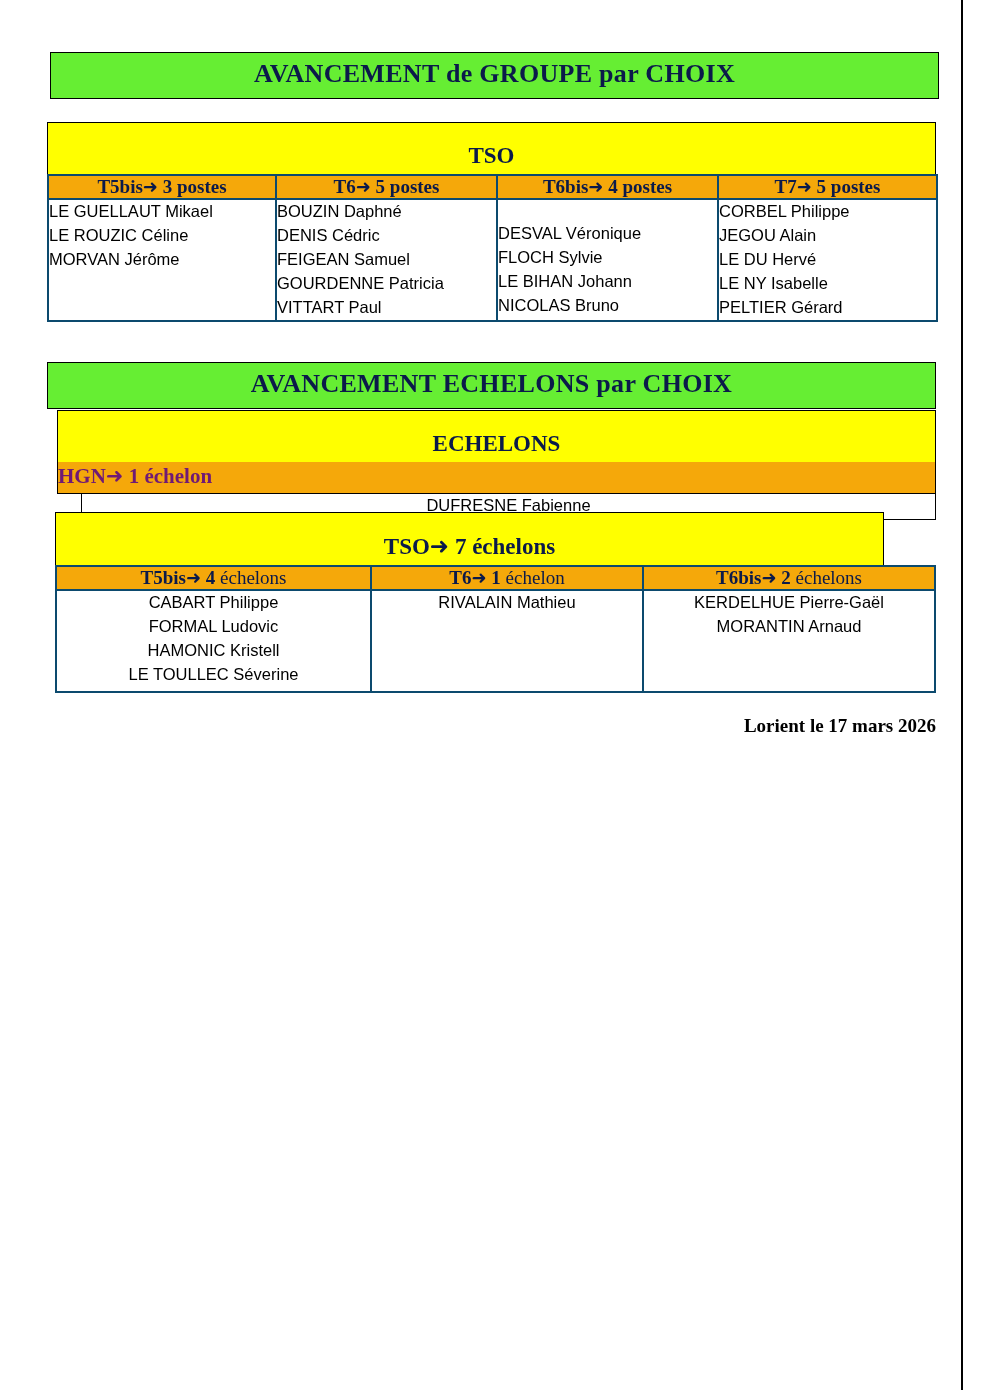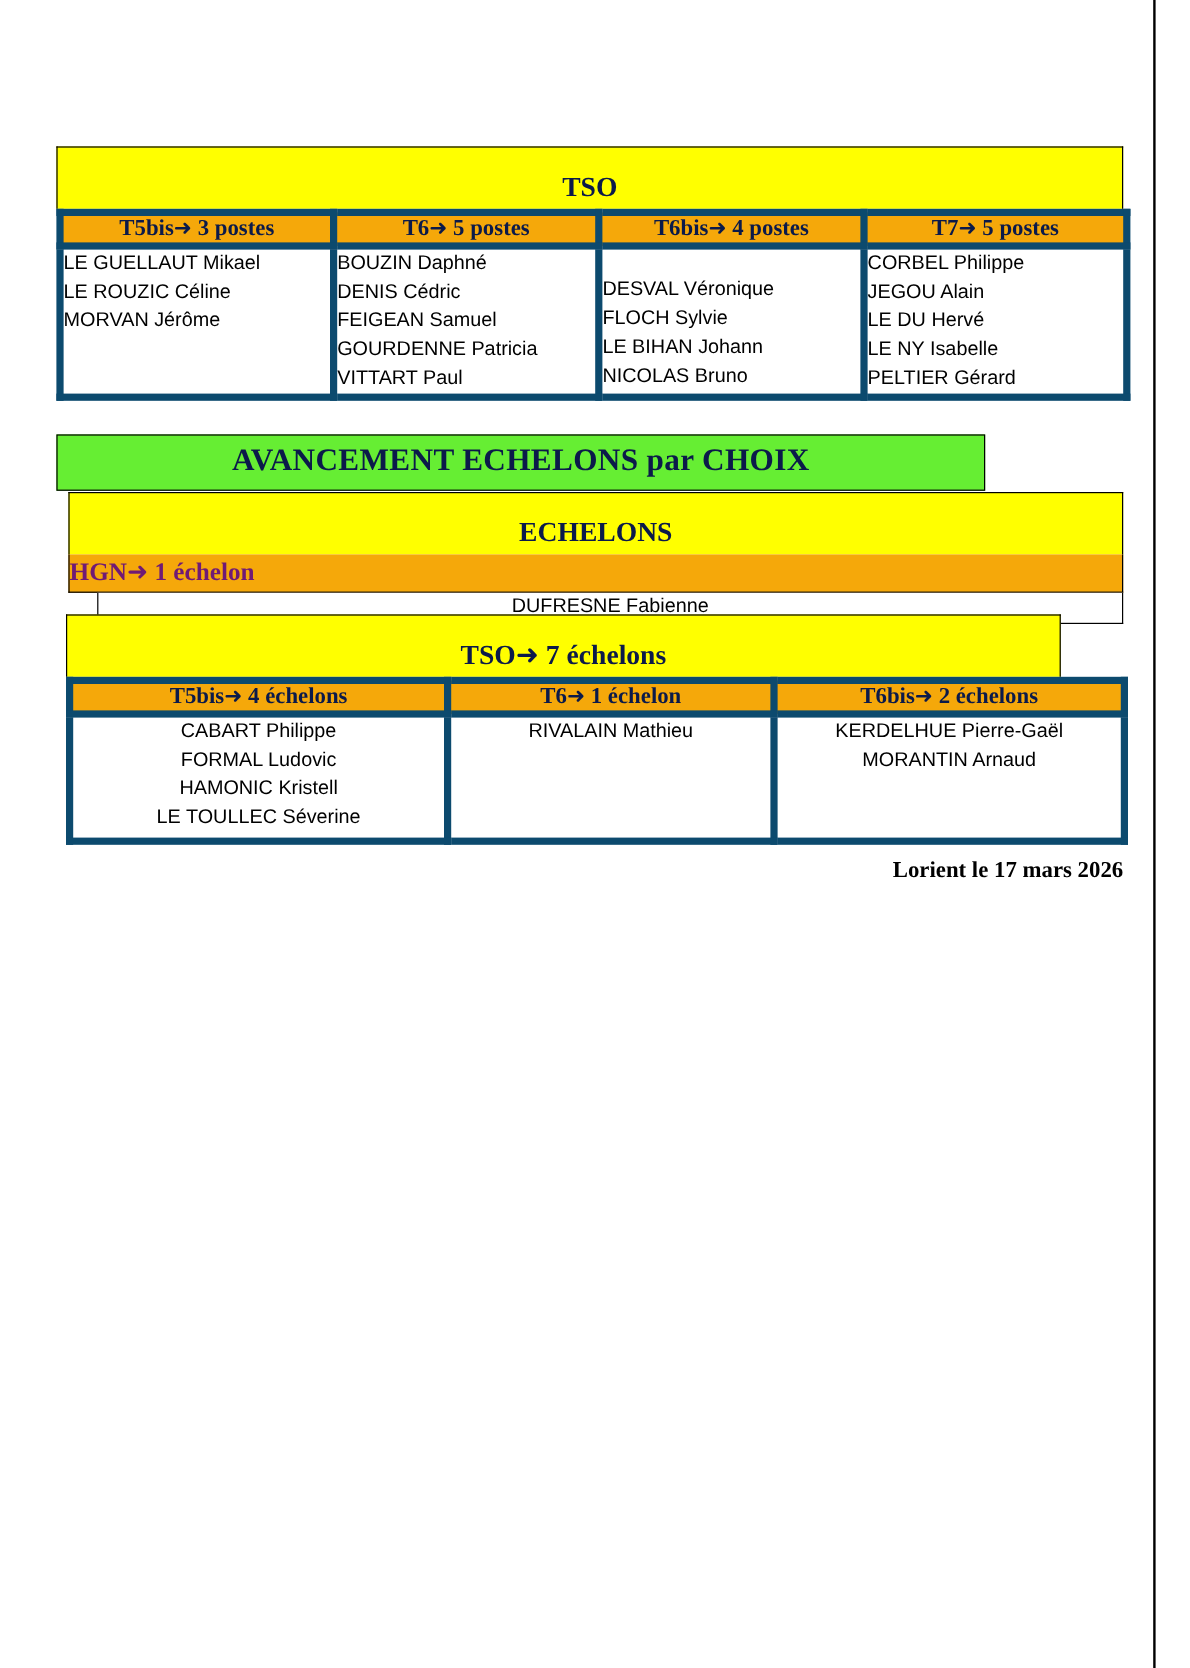--- a/index.html
+++ b/index.html
@@ -64,42 +64,42 @@
     box-sizing: border-box;
   }
 
   
   table.grid {
     border-collapse: collapse;
     table-layout: fixed;
     width: 100%;
   }
   table.grid td, table.grid th {
-    border: 6px solid #0c4a6e;
+    border: 2px solid #0c4a6e;
     vertical-align: top;
     padding: 0;
     margin-top: 32px;
   }
   th.hdr {
     background: #f5a80a;
     text-align: center;
     font-family: "Liberation Serif", serif;
     font-weight: bold;
     font-size: 19px;
     color: #0b1a4a;
     padding: 4px 0 6px 0;
     white-space: nowrap;
   }
   th.hdr .arrow {
     font-family: "DejaVu Sans", sans-serif;
     font-weight: bold;
     font-size: 18px;
   }
   th.hdr .light {
-    font-weight: bold;
+    font-weight: normal;
     text-align: right;
   }
   td.names {
     background: #ffffff;
     font-family: "Liberation Sans", sans-serif;
     font-size: 16.5px;
     color: #000000;
     line-height: 1.45;
     padding: 8px 10px 10px 10px;
   }
@@ -143,20 +143,23 @@
     text-align: right;
   }
 </style>
 </head>
 <body>
 
 <div class="page">
 
   <div class="edge-rule"></div>
 
+  <div class="block" style="left:50px; top:52px; width:889px;">
+    <div class="banner-green">AVANCEMENT de GROUPE par CHOIX</div>
+  </div>
 
   <div class="block" style="left:47px; top:122px; width:889px;">
 
     <div class="banner-yellow">TSO</div>
 
     <table class="grid">
       <colgroup>
         <col style="width:228px">
         <col style="width:221px">
         <col style="width:221px">
@@ -201,21 +204,21 @@
           <span class="n">JEGOU Alain</span>
           <span class="n">LE DU Hervé</span>
           <span class="n">LE NY Isabelle</span>
           <span class="n">PELTIER Gérard</span>
         </td>
       </tr>
     </tbody>
       </table>
   </div>
 
-  <div class="block" style="left:47px; top:362px; width:774px;">
+  <div class="block" style="left:47px; top:362px; width:889px;">
     <div class="banner-green">AVANCEMENT ECHELONS par CHOIX</div>
   </div>
 
   <div class="block" style="left:57px; top:410px; width:879px;">
     <div class="banner-yellow">ECHELONS</div>
     <div class="strip-orange">
       <span>HGN</span><span class="arrow">➜</span>&nbsp;<span>1 échelon</span>
     </div>
     <div class="strip-white">
       <span>DUFRESNE Fabienne</span>

